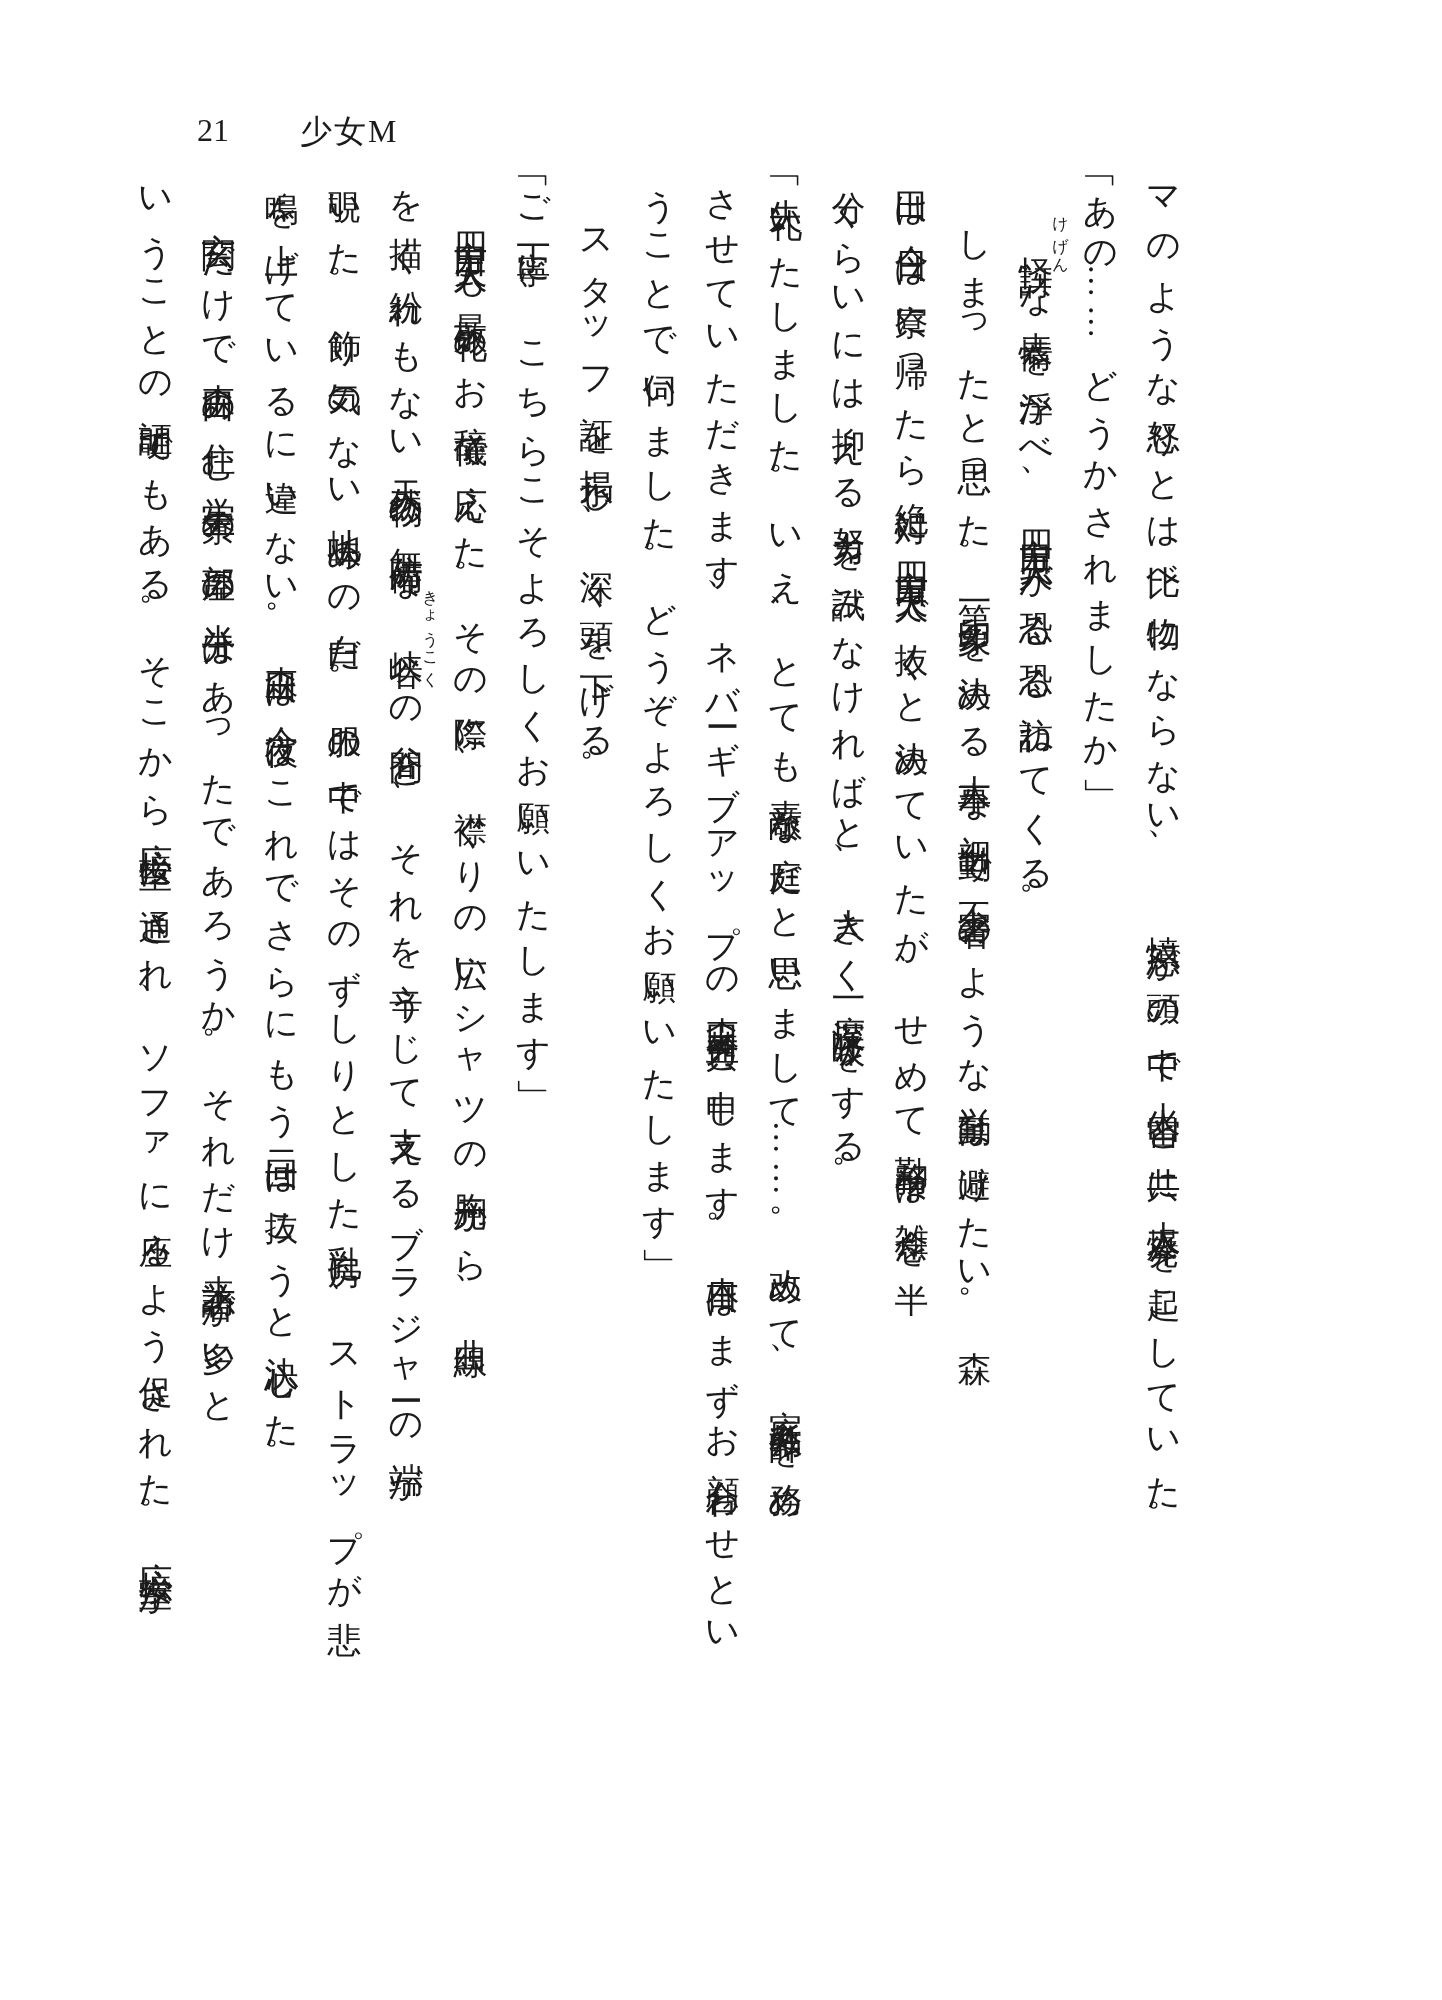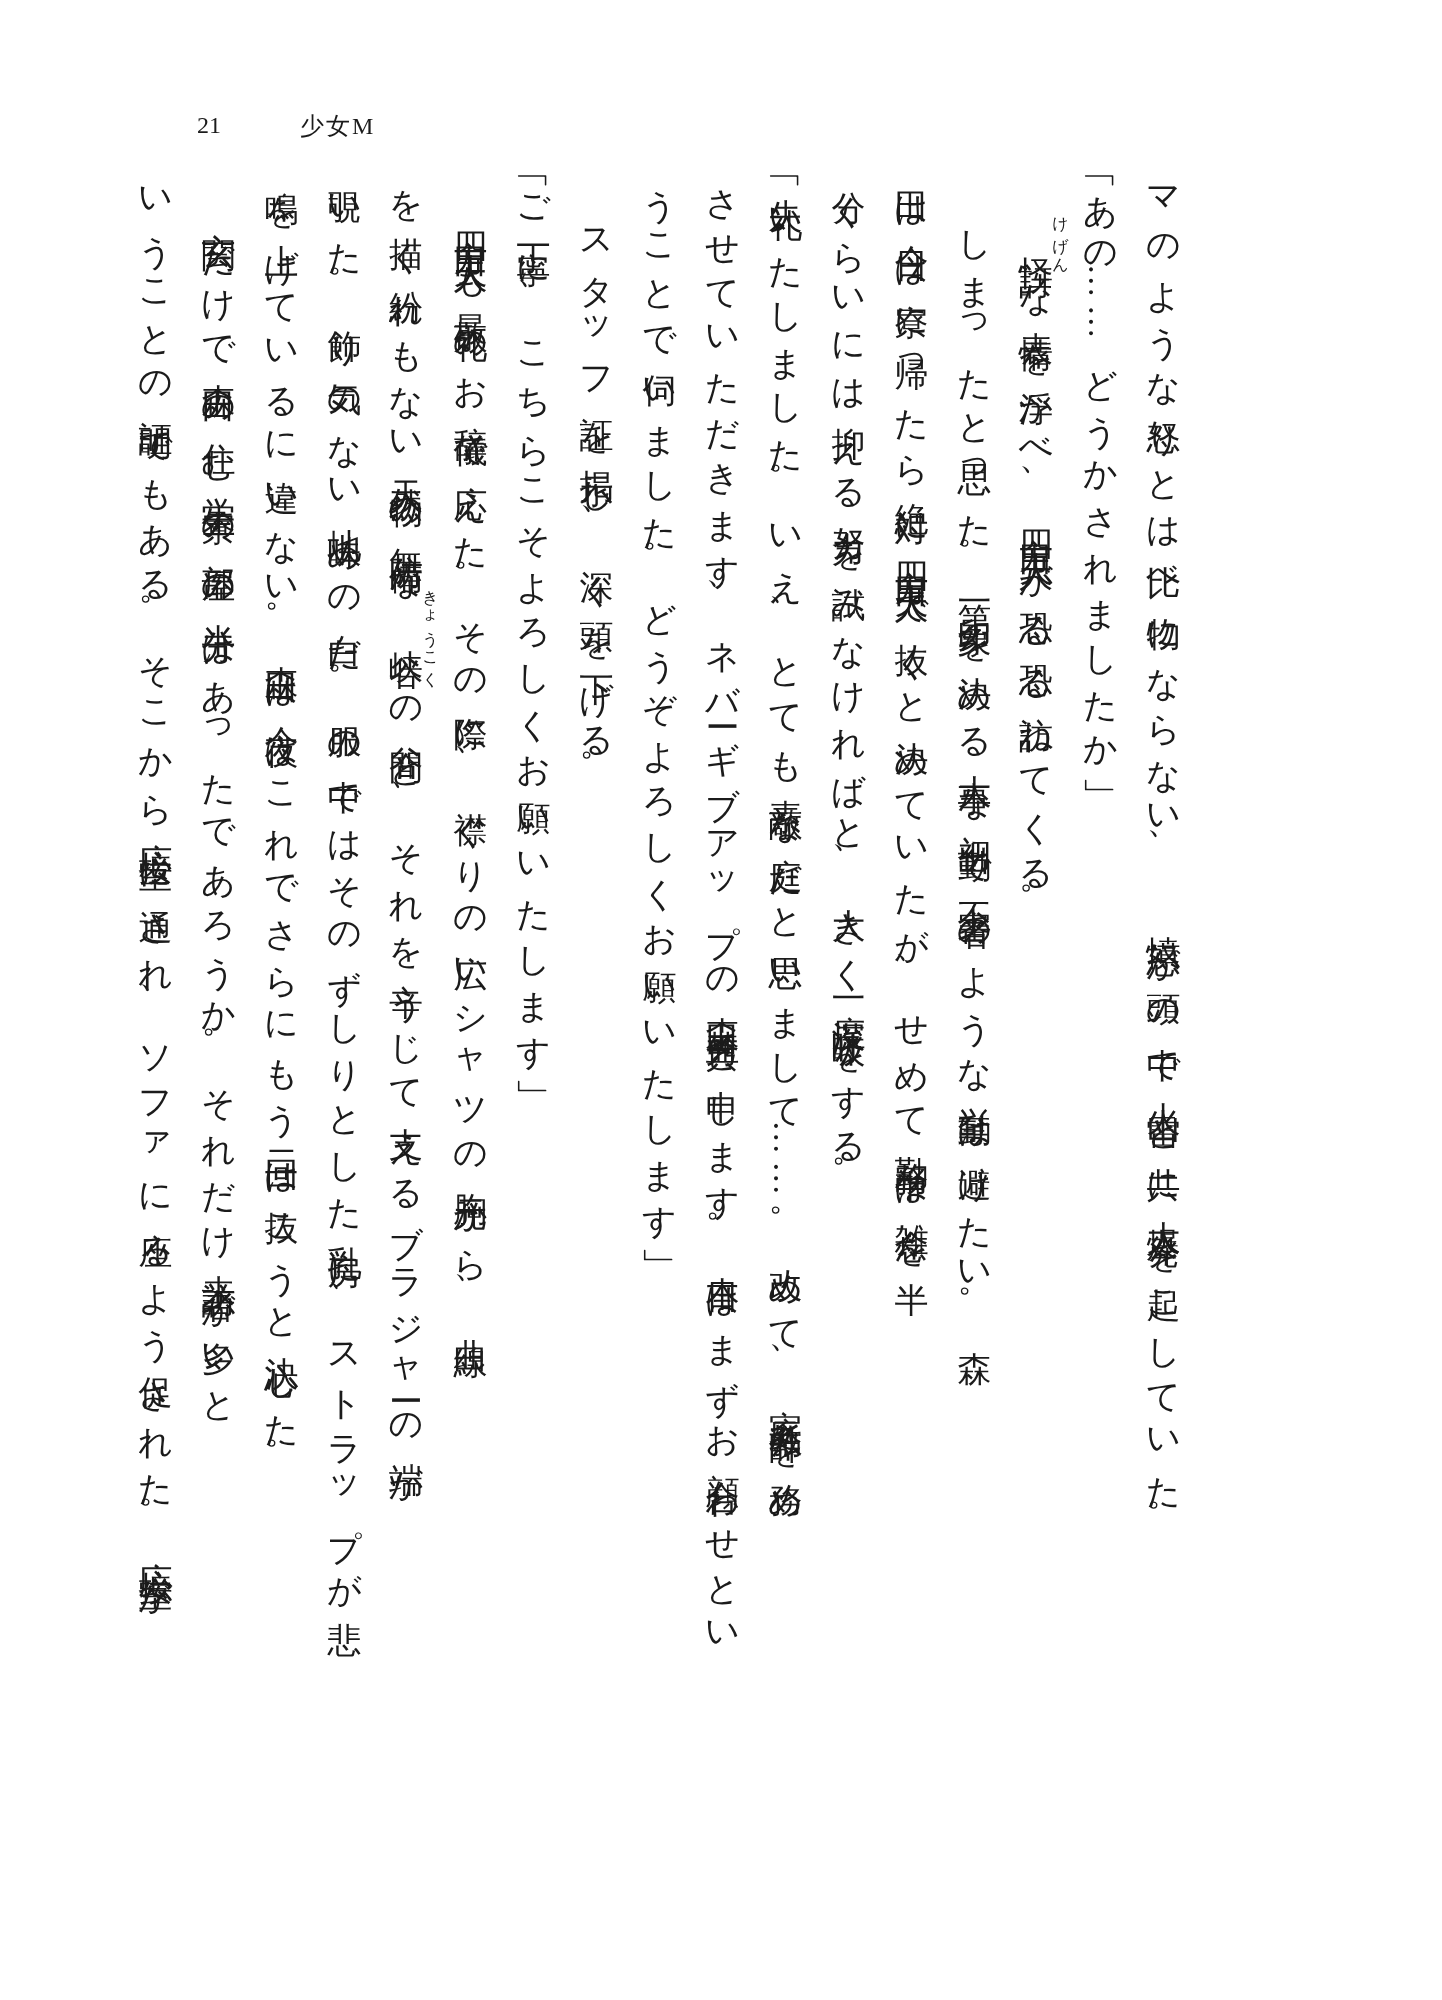--- a/index.html
+++ b/index.html
@@ -11,21 +11,21 @@
     position: relative;
     width: 1442px;
     height: 2000px;
     background: #ffffff;
     color: #1b1b1b;
     font-family: "Liberation Serif", "DejaVu Serif", serif;
     overflow: hidden;
   }
   .running-head span {
     position: absolute;
-    font-size: 24px;
+    font-size: 32px;
     white-space: nowrap;
   }
   .page-number { left: 197px; top: 112px; }
   .book-title  { left: 300px; top: 110px; letter-spacing: 2px; }
 
   .text-block {
     position: absolute;
     top: 165px;
     left: 123px;
     width: 1072px;

